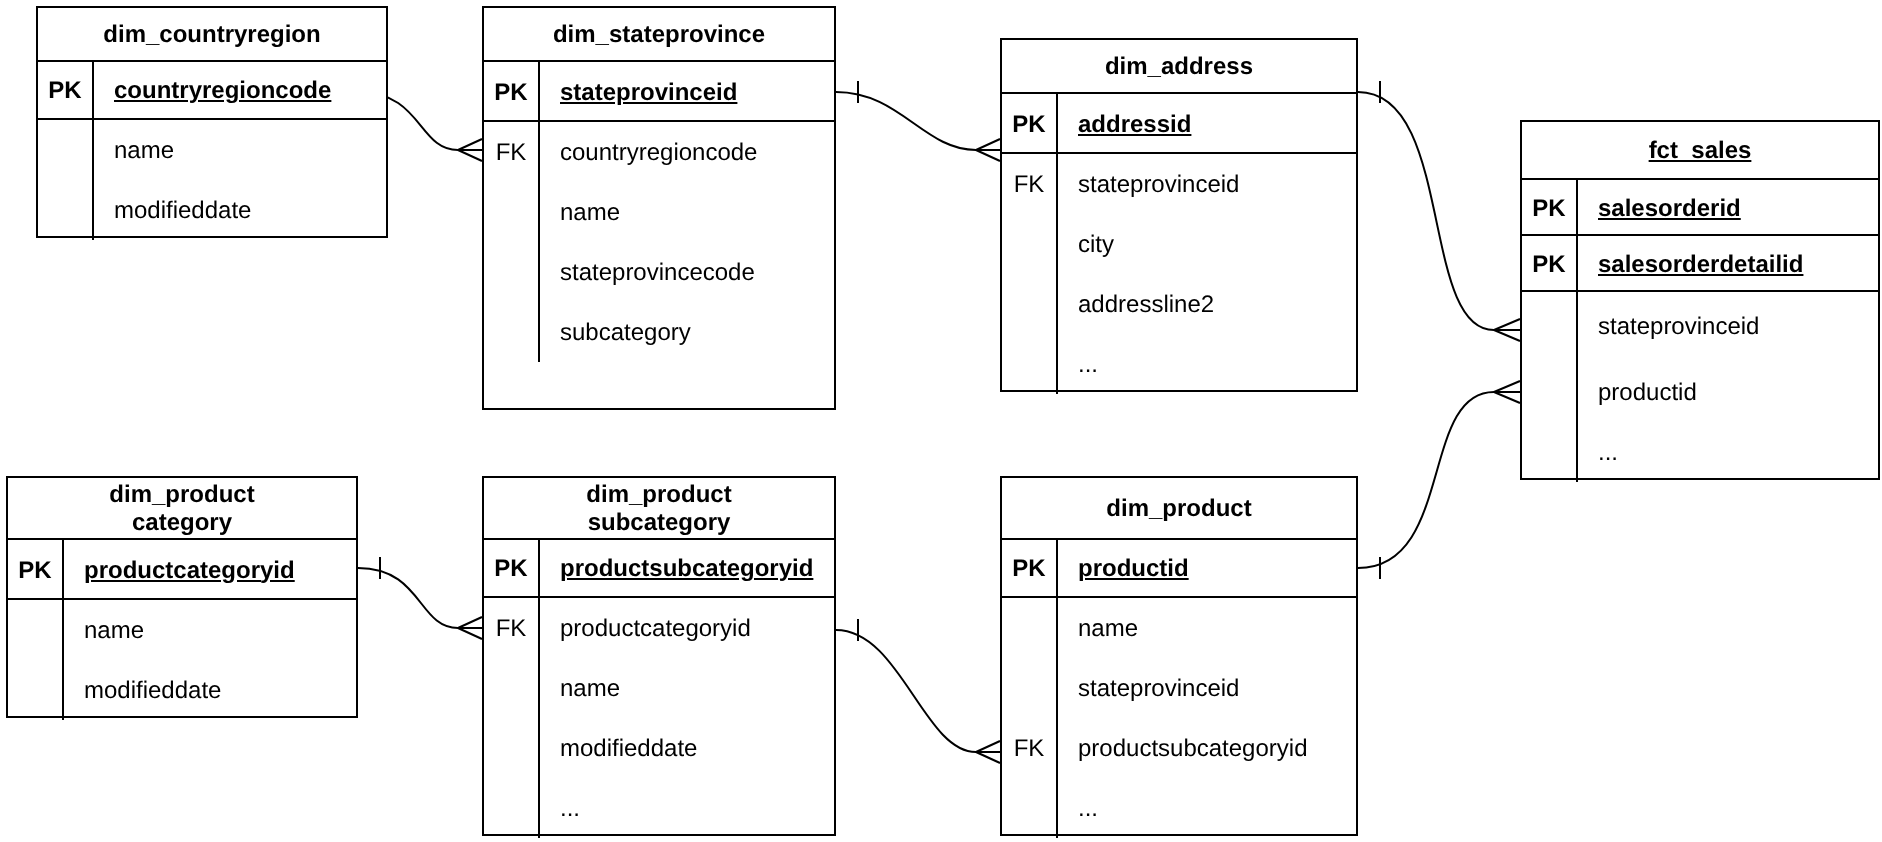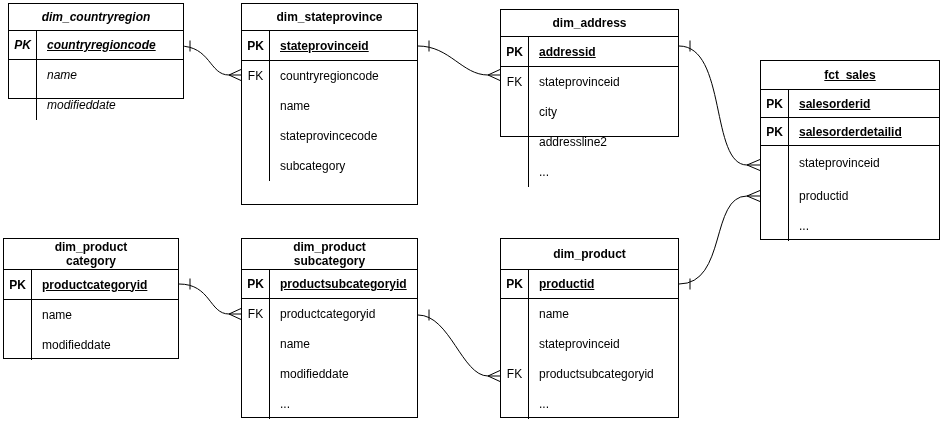--- a/index.html
+++ b/index.html
@@ -14,23 +14,23 @@
   .row.sep{border-bottom:1px solid #000;}
   .kc{width:28px;flex:0 0 28px;border-right:1px solid #000;display:flex;align-items:center;
       justify-content:center;box-sizing:border-box;}
   .nc{flex:1;display:flex;align-items:center;padding-left:10px;box-sizing:border-box;
       white-space:nowrap;overflow:hidden;}
   .pkrow .kc{font-weight:bold;}
   .pkrow .nc{font-weight:bold;text-decoration:underline;}
   .h27{height:27px;} .h29{height:29px;text-decoration:underline;} .h31{height:31px;text-align:center;}
   .r28{height:28px;} .r29{height:29px;} .r30{height:30px;} .r31{height:31px;} .r34{height:34px;}
   
-  #t0{left:8px;  top:3px;  width:176px;height:96px;font-style:italic;}
+  #t0{left:18px;  top:3px;  width:176px;height:116px;}
   #t1{left:241px;top:3px;  width:177px;height:202px;}
-  #t2{left:500px;top:9px;  width:179px;height:128px;}
+  #t2{left:500px;top:19px;  width:179px;height:177px;}
   #t3{left:760px;top:60px; width:180px;height:180px;}
   #t4{left:3px;  top:238px;width:176px;height:121px;}
   #t5{left:241px;top:238px;width:177px;height:180px;}
   #t6{left:500px;top:238px;width:179px;height:180px;}
   .edge{stroke:#000;stroke-width:1;fill:none;}
 </style>
 </head>
 <body>
 
 <div id="canvas">

